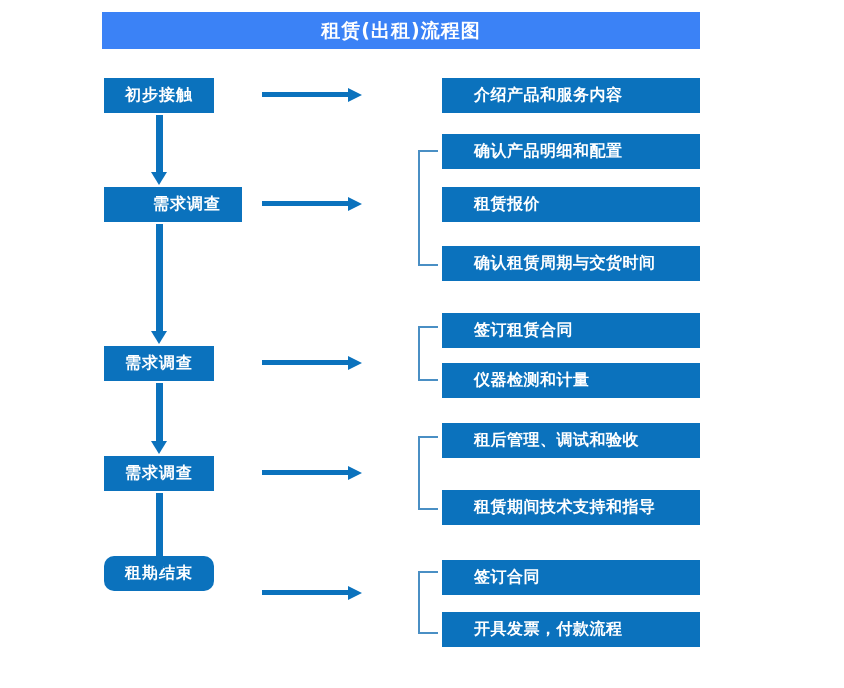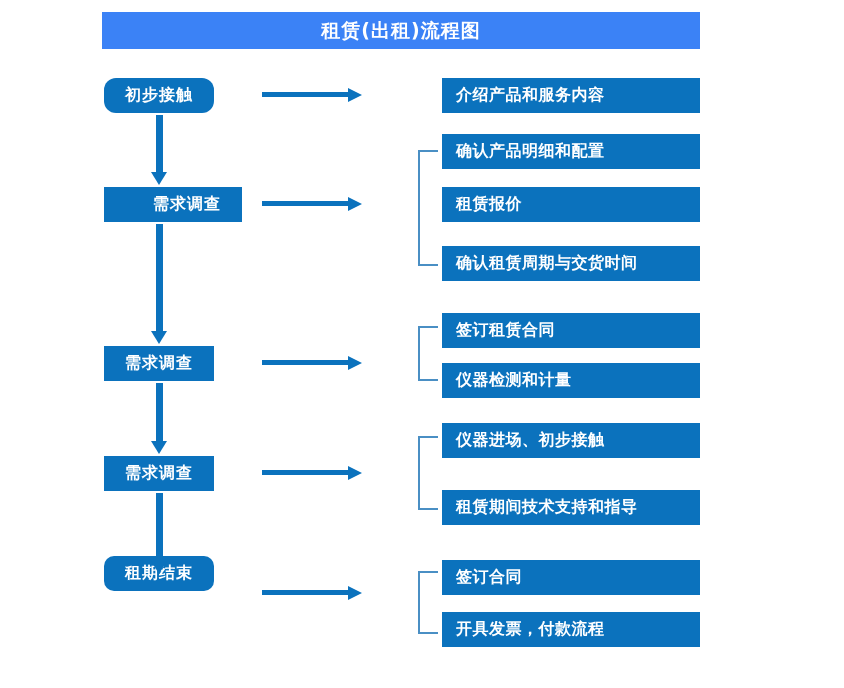--- a/index.html
+++ b/index.html
@@ -59,21 +59,21 @@
     position: absolute;
     left: 442px;
     width: 258px;
     height: 35px;
     background: #0b72bd;
     color: #ffffff;
     display: flex;
     align-items: center;
     font-size: 16px;
     font-weight: bold;
-    padding-left: 14px;
+    padding-left: 32px;
     box-sizing: border-box;
     letter-spacing: 0.5px;
   }
 
   
   .h-arrow {
     position: absolute;
     height: 14px;
     width: 100px;
   }
@@ -129,21 +129,21 @@
     box-sizing: border-box;
   }
 </style>
 </head>
 <body>
 
 <div id="canvas">
 
   <div class="title-bar">租赁(出租)流程图</div>
 
-  <div class="stage-box" style="top:78px;border-radius:12px;">初步接触</div>
+  <div class="stage-box" style="top:78px;">初步接触</div>
   <div class="stage-box" style="top:187px;padding-left:28px;">需求调查</div>
   <div class="stage-box" style="top:346px;">需求调查</div>
   <div class="stage-box" style="top:456px;">需求调查</div>
   <div class="stage-box" style="top:556px;border-radius:10px;">租期结束</div>
 
   <div class="v-arrow" style="left:150px; top:115px; height:70px;">
     <div class="shaft" style="height:57px;"></div>
     <div class="head" style="top:57px;"></div>
   </div>
   <div class="v-arrow" style="left:150px; top:224px; height:120px;">
@@ -187,19 +187,19 @@
 
   <div class="detail-box" style="top:78px;">介绍产品和服务内容</div>
 
   <div class="detail-box" style="top:134px;">确认产品明细和配置</div>
   <div class="detail-box" style="top:187px;">租赁报价</div>
   <div class="detail-box" style="top:246px;">确认租赁周期与交货时间</div>
 
   <div class="detail-box" style="top:363px;">仪器检测和计量</div>
   <div class="detail-box" style="top:313px;">签订租赁合同</div>
 
-  <div class="detail-box" style="top:423px;">仪器进场、初步接触</div>
+  <div class="detail-box" style="top:423px;">租后管理、调试和验收</div>
   <div class="detail-box" style="top:490px;">租赁期间技术支持和指导</div>
 
   <div class="detail-box" style="top:560px;">签订合同</div>
   <div class="detail-box" style="top:612px;">开具发票，付款流程</div>
 
 </div>
 
 </body></html>

